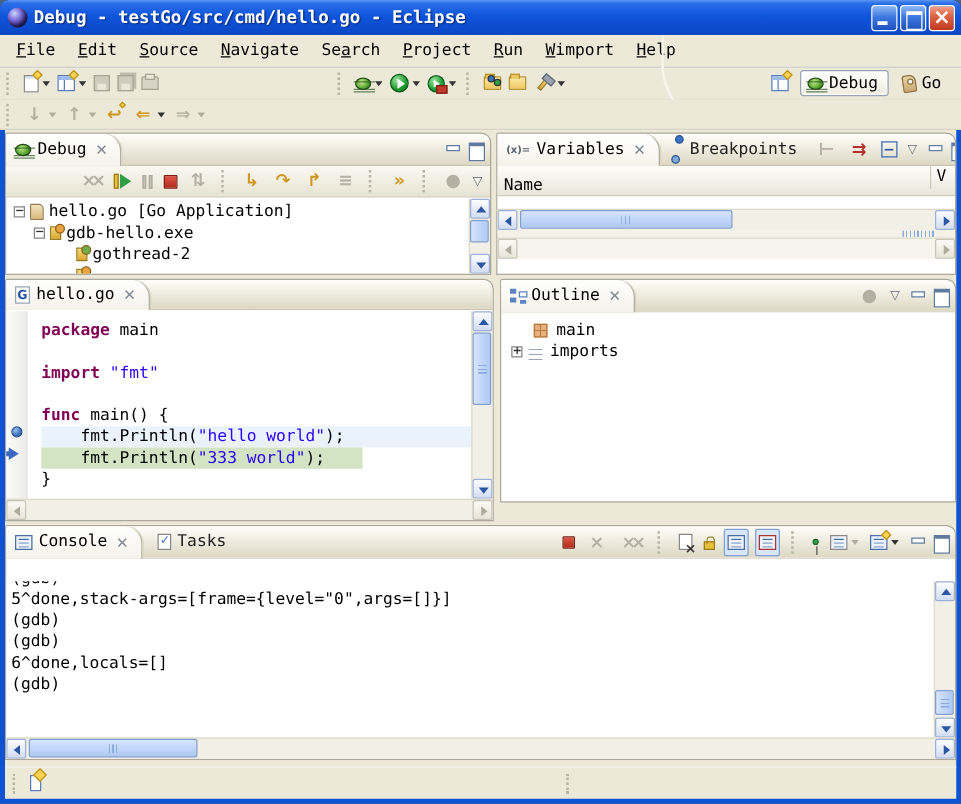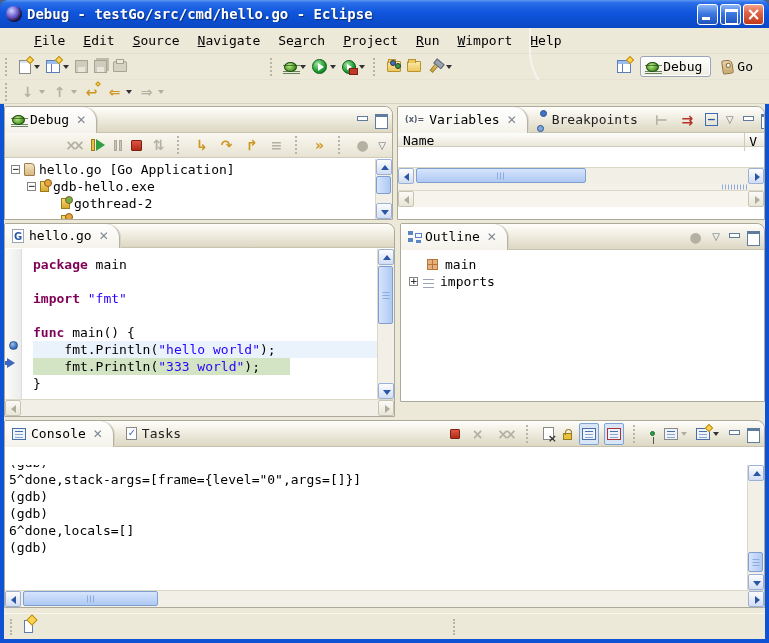--- a/index.html
+++ b/index.html
@@ -18,21 +18,21 @@
     white-space:nowrap;overflow:hidden;}
   .wbtn{width:21px;height:21px;border:1px solid #fff;border-radius:3px;margin-left:2px;position:relative;
     background:linear-gradient(180deg,#8db6f4 0%,#3c78e0 45%,#1f51bb 100%);}
   .wbtn.close{background:linear-gradient(180deg,#f2a28c 0%,#dd6547 40%,#c03a1d 100%);}
   .wbtn.min::before{content:"";position:absolute;left:4px;bottom:4px;width:8px;height:3px;background:#fff;}
   .wbtn.max::before{content:"";position:absolute;left:4px;top:4px;width:11px;height:11px;
     border:1px solid #fff;border-top:3px solid #fff;}
   .wbtn.close::before{content:"\00d7";position:absolute;left:0;right:0;top:-1px;text-align:center;
     color:#fff;font-weight:bold;font-size:17px;font-family:"DejaVu Sans",sans-serif;}
   
-  .menubar{height:26px;background:#ece9d8;display:flex;align-items:center;padding-left:25px;
+  .menubar{height:26px;background:#ece9d8;display:flex;align-items:center;padding-left:4px;
     border-bottom:1px solid #e2ded0;}
   .menu-item{padding:2px 9px;cursor:default;}
   .toolbar{background:#ece9d8;display:flex;align-items:center;position:relative;}
   .tb1{height:26px;border-bottom:1px solid #e6e2d4;}
   .tb2{height:24px;border-bottom:1px solid #d8d4c4;}
   .tsep{width:7px;height:18px;border-left:2px dotted #b9b5a5;margin:0 4px 0 5px;}
   .tbtn{height:22px;display:flex;align-items:center;padding:0 2px;margin:0 1px;position:relative;}
   .dd{width:0;height:0;border-left:3px solid transparent;border-right:3px solid transparent;
     border-top:4px solid #333;margin-left:3px;}
   .dd.dis{border-top-color:#b2ae9e;}
@@ -132,22 +132,22 @@
   .kw{color:#7f0055;font-weight:bold;} .str{color:#2a00ff;}
   .hl-blue{background:#eaf3fc;display:block;}
   .hl-green{background:#d2e4c4;display:inline-block;padding-right:30px;}
   .caret{display:inline-block;width:1px;height:14px;background:#000;vertical-align:-2px;}
   
   .chead{height:18px;background:#fff;border-bottom:1px solid #e0ddd0;padding:1px 4px;white-space:nowrap;}
   .cbody{position:absolute;left:0;right:17px;top:44px;bottom:17px;background:#fff;overflow:hidden;
     padding-left:4px;line-height:17px;}
   .cbody .ln{height:17px;white-space:pre;}
   
-  .colhdr{height:14px;background:linear-gradient(#fdfdfb,#e9e6da);border-bottom:1px solid #cfcaba;
-    display:flex;align-items:flex-start;padding-left:5px;position:relative;}
+  .colhdr{height:24px;background:linear-gradient(#fdfdfb,#e9e6da);border-bottom:1px solid #cfcaba;
+    display:flex;align-items:flex-end;padding-left:5px;position:relative;}
   .colV{position:absolute;right:3px;top:0;height:18px;border-left:1px solid #cfcaba;padding:1px 4px;}
   .sash{position:absolute;left:0;right:0;height:6px;background:#f3f1e8;}
   
   .statusbar{position:absolute;left:4px;right:4px;bottom:4px;height:26px;background:#ece9d8;
     border-top:1px solid #f8f6ee;display:flex;align-items:center;}
   .sgrip{width:4px;height:16px;border-left:2px dotted #b9b5a5;margin:0 6px;}
   .i-fast{width:9px;height:13px;border:1px solid #5a7fb8;background:#fff;position:relative;}
   .i-fast::after{content:"";position:absolute;right:-4px;top:-5px;width:6px;height:6px;background:#ffd34d;border:1px solid #b98f1d;transform:rotate(45deg);}
   
   .lbl{white-space:nowrap;}

